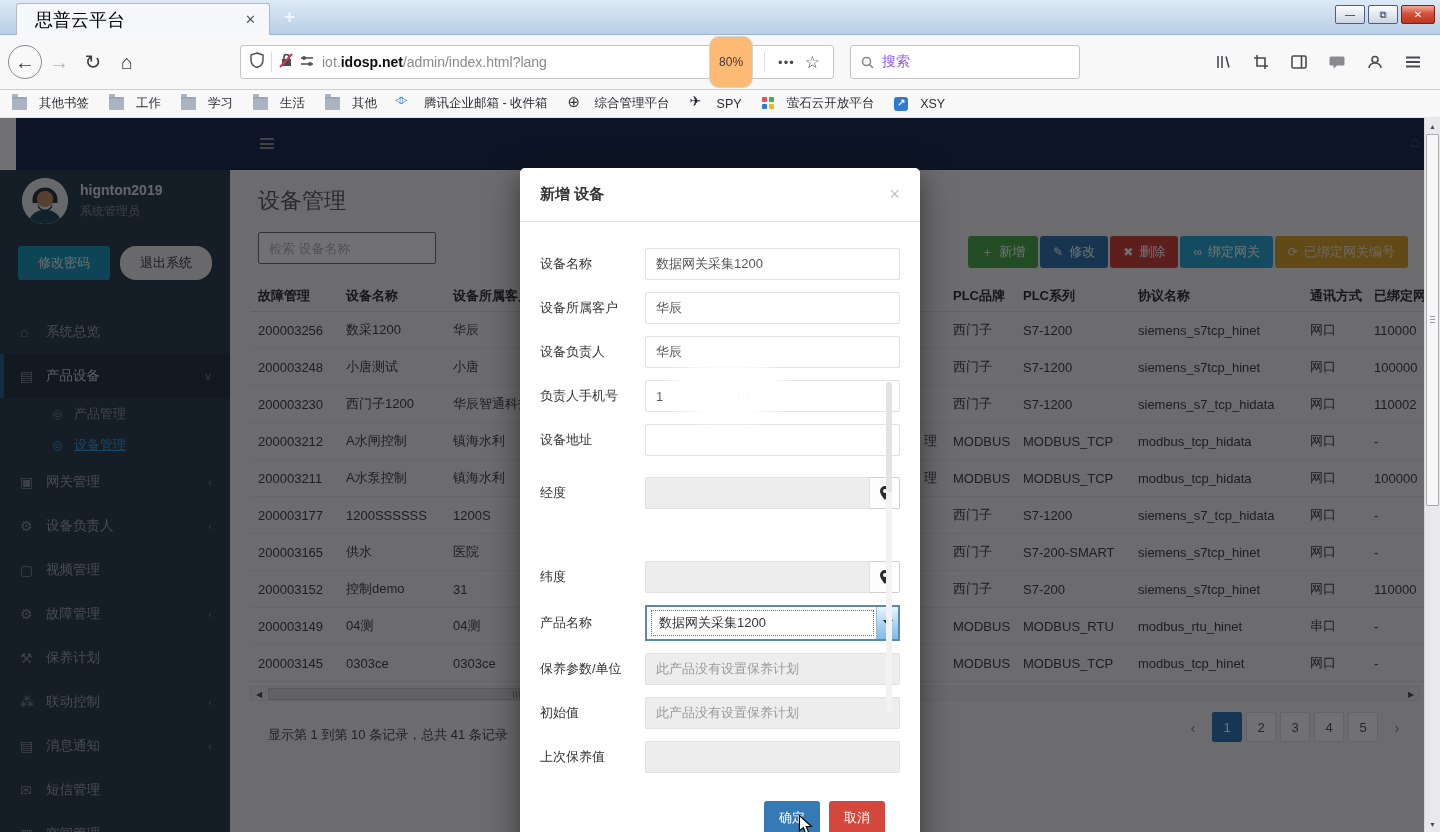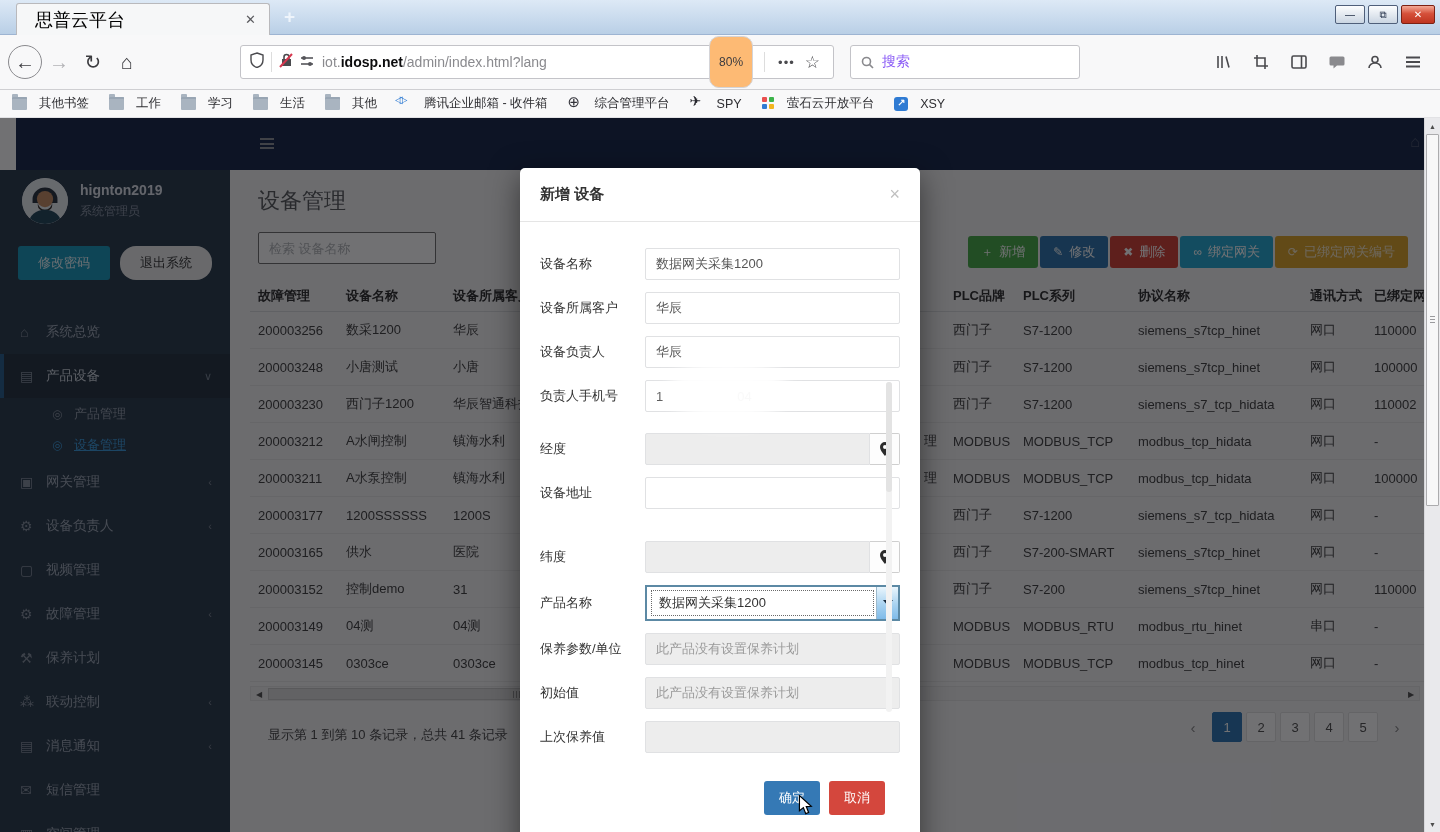--- a/index.html
+++ b/index.html
@@ -130,21 +130,21 @@
   .t-geo .geo-btn{display:flex;}
   .sel{display:none;flex:1;height:36px;border:2px solid #5c89a4;background:#fff;}
   .t-select .sel{display:flex;}
   .sel-t{flex:1;margin:3px 2px 3px 4px;border:1px dotted #6a6a6a;padding:0 7px;font-size:13px;color:#333;display:flex;align-items:center;white-space:nowrap;overflow:hidden;}
   .sel-b{width:22px;margin:0;background:linear-gradient(#eaf6fd,#a8d2f0 55%,#7fbbe9);border-left:1px solid #9db9cb;display:flex;align-items:center;justify-content:center;}
   .tri{width:0;height:0;border-left:5px solid transparent;border-right:5px solid transparent;border-top:6px solid #17293b;}
   .blob{display:none;position:absolute;left:22px;top:-20px;width:122px;height:62px;background:#fff;border-radius:50%;filter:blur(7px);opacity:.97;z-index:3;}
   .redacted .blob{display:block;}
   .redacted .v2{margin-left:74px;}
   .gap1{margin-top:21px;}
-  .gap2{margin-top:32px;}
+  .gap2{margin-top:52px;}
   .m-rail{position:absolute;left:366px;top:160px;width:6px;height:330px;background:#f2f2f2;border-radius:3px;}
   .m-rail::before{content:"";position:absolute;top:0;width:6px;height:110px;background:#e3e3e3;border-radius:3px;}
   .m-foot{margin-top:28px;padding-right:15px;display:flex;justify-content:flex-end;gap:9px;position:relative;}
   .mbtn{height:34px;padding:0 15px;display:flex;align-items:center;font-size:13px;color:#fff;border-radius:3px;}
   .mbtn.ok{background:#3579b5;}
   .mbtn.cancel{background:#d4473d;}
   .cursor{position:absolute;right:86px;top:14px;z-index:5;}
 
   
   .vscroll{position:absolute;right:0;top:0;bottom:0;width:16px;background:#e9e9ec;border-left:1px solid #d8d8db;z-index:40;}
@@ -649,42 +649,42 @@
           <div class="f-ctrl">
             <div class="ibox">
               <span class="v1">1</span>
               <span class="v2">04</span>
             </div>
 
             <div class="blob"></div>
           </div>
         </div>
 
+        <div class="f-row t-text">
+          <div class="f-label">设备地址</div>
+          <div class="f-ctrl">
+            <div class="ibox">
+              <span class="v1"></span>
+              <span class="v2"></span>
+            </div>
+
+          </div>
+        </div>
+
         <div class="f-row t-geo gap1">
           <div class="f-label">经度</div>
           <div class="f-ctrl">
             <div class="ibox">
               <span class="v1"></span>
               <span class="v2"></span>
             </div>
             <div class="geo-btn">
               <svg width="10" height="14" viewBox="0 0 10 14">
                 <path d="M5 0 a5 5 0 0 1 5 5 c0 3.5 -5 9 -5 9 s-5 -5.5 -5 -9 a5 5 0 0 1 5 -5 z m0 3 a2 2 0 1 0 0 4 a2 2 0 0 0 0 -4 z" fill="#2b2b2b"></path>
               </svg>
-            </div>
-
-          </div>
-        </div>
-
-        <div class="f-row t-text">
-          <div class="f-label">设备地址</div>
-          <div class="f-ctrl">
-            <div class="ibox">
-              <span class="v1"></span>
-              <span class="v2"></span>
             </div>
 
           </div>
         </div>
 
         <div class="f-row t-geo gap2">
           <div class="f-label">纬度</div>
           <div class="f-ctrl">
             <div class="ibox">
               <span class="v1"></span>

